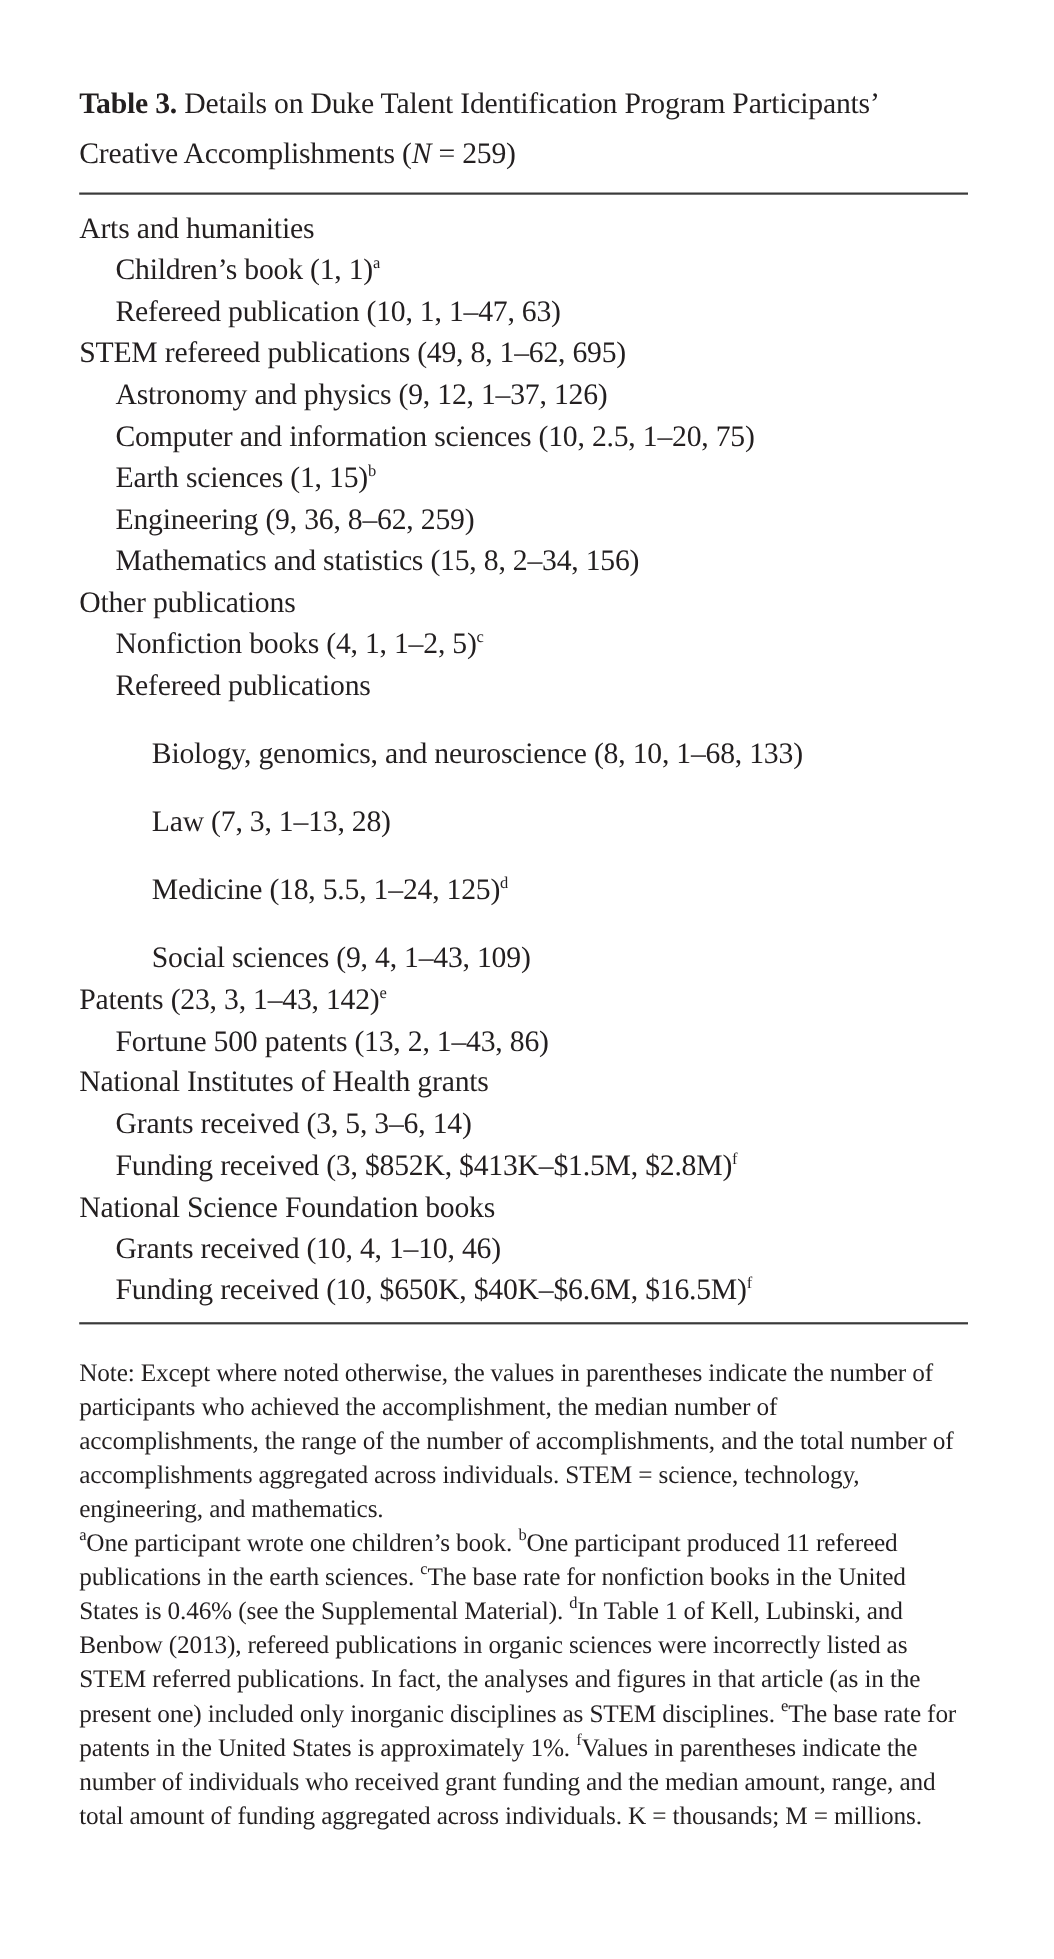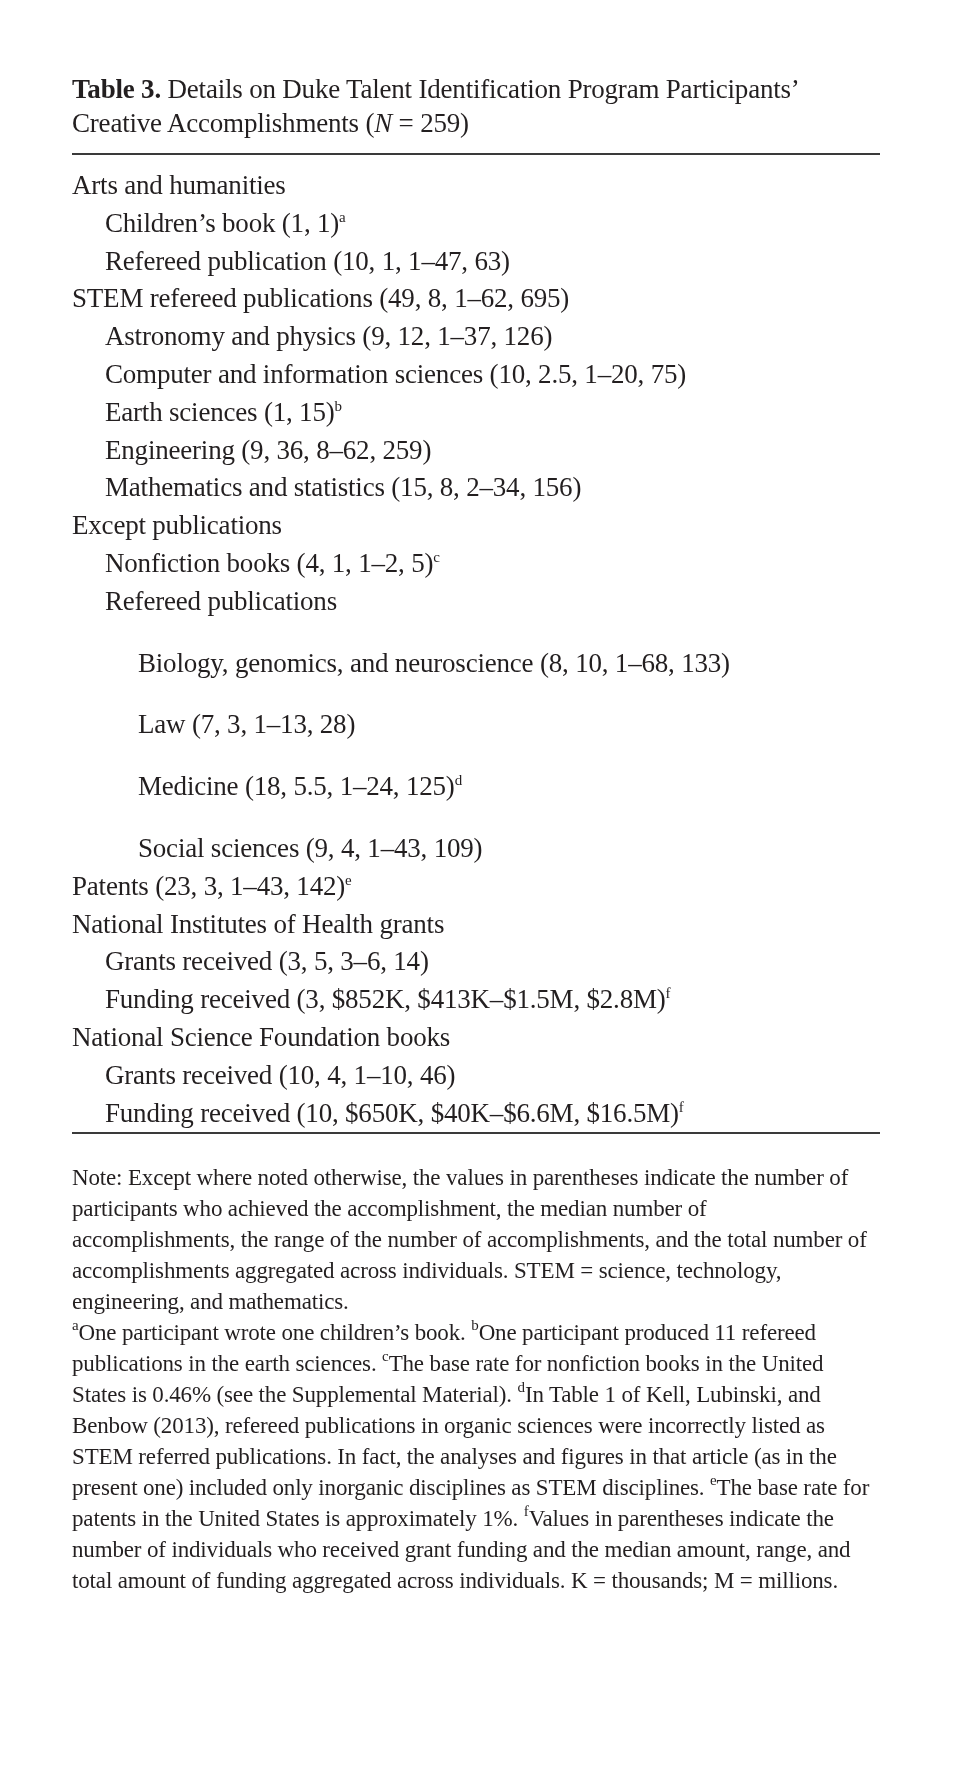--- a/index.html
+++ b/index.html
@@ -1,23 +1,23 @@
 <!DOCTYPE html>
 <html><head>
 <meta charset="utf-8">
 <style>
   html, body { margin: 0; padding: 0; background: #ffffff; }
   body { width: 958px; height: 1781px; position: relative; overflow: hidden;
          font-family: "Liberation Serif", "DejaVu Serif", serif; color: #231f20; }
   .page { position: absolute; left: 72px; top: 72px; width: 808px; }
-  .caption { font-size: 27px; line-height: 34px; letter-spacing: -0.2px; }
+  .caption { font-size: 27px; line-height: 45px; letter-spacing: -0.2px; }
   .caption .label { font-weight: bold; }
   .rule { border-top: 2px solid #3a3a3a; width: 808px; }
   .rule.top { margin-top: 13px; }
-  .body { padding-top: 12px; }
+  .body { padding-top: 12px; padding-bottom: 10px; }
   .row { font-size: 27px; line-height: 37.8px; white-space: nowrap; letter-spacing: -0.2px; }
   .row.l1 { padding-left: 0; }
   .row.l2 { padding-left: 33px; }
   .row.l3 { padding-left: 66px; margin-top: 24px; }
   sup { font-size: 15px; vertical-align: 10px; line-height: 0; }
   .notes { padding-top: 28px; font-size: 23px; line-height: 31px; letter-spacing: -0.15px; width: 800px; }
   .notes p { margin: 0; }
 </style>
 </head>
 <body>
@@ -31,28 +31,29 @@
   <div class="body" id="rows">
       <div class="row l1"><span>Arts and humanities</span></div>
       <div class="row l2"><span>Children’s book (1, 1)</span><sup>a</sup></div>
       <div class="row l2"><span>Refereed publication (10, 1, 1–47, 63)</span></div>
       <div class="row l1"><span>STEM refereed publications (49, 8, 1–62, 695)</span></div>
       <div class="row l2"><span>Astronomy and physics (9, 12, 1–37, 126)</span></div>
       <div class="row l2"><span>Computer and information sciences (10, 2.5, 1–20, 75)</span></div>
       <div class="row l2"><span>Earth sciences (1, 15)</span><sup>b</sup></div>
       <div class="row l2"><span>Engineering (9, 36, 8–62, 259)</span></div>
       <div class="row l2"><span>Mathematics and statistics (15, 8, 2–34, 156)</span></div>
-      <div class="row l1"><span>Except publications</span></div>
+      <div class="row l1"><span>Other publications</span></div>
       <div class="row l2"><span>Nonfiction books (4, 1, 1–2, 5)</span><sup>c</sup></div>
       <div class="row l2"><span>Refereed publications</span></div>
       <div class="row l3"><span>Biology, genomics, and neuroscience (8, 10, 1–68, 133)</span></div>
       <div class="row l3"><span>Law (7, 3, 1–13, 28)</span></div>
       <div class="row l3"><span>Medicine (18, 5.5, 1–24, 125)</span><sup>d</sup></div>
       <div class="row l3"><span>Social sciences (9, 4, 1–43, 109)</span></div>
       <div class="row l1"><span>Patents (23, 3, 1–43, 142)</span><sup>e</sup></div>
+      <div class="row l2"><span>Fortune 500 patents (13, 2, 1–43, 86)</span></div>
       <div class="row l1"><span>National Institutes of Health grants</span></div>
       <div class="row l2"><span>Grants received (3, 5, 3–6, 14)</span></div>
       <div class="row l2"><span>Funding received (3, $852K, $413K–$1.5M, $2.8M)</span><sup>f</sup></div>
       <div class="row l1"><span>National Science Foundation books</span></div>
       <div class="row l2"><span>Grants received (10, 4, 1–10, 46)</span></div>
       <div class="row l2"><span>Funding received (10, $650K, $40K–$6.6M, $16.5M)</span><sup>f</sup></div>
     </div>
   <div class="rule"></div>
   <div class="notes">
     <p>Note: Except where noted otherwise, the values in parentheses indicate the number of participants who achieved the accomplishment, the median number of accomplishments, the range of the number of accomplishments, and the total number of accomplishments aggregated across individuals. STEM = science, technology, engineering, and mathematics.</p>

